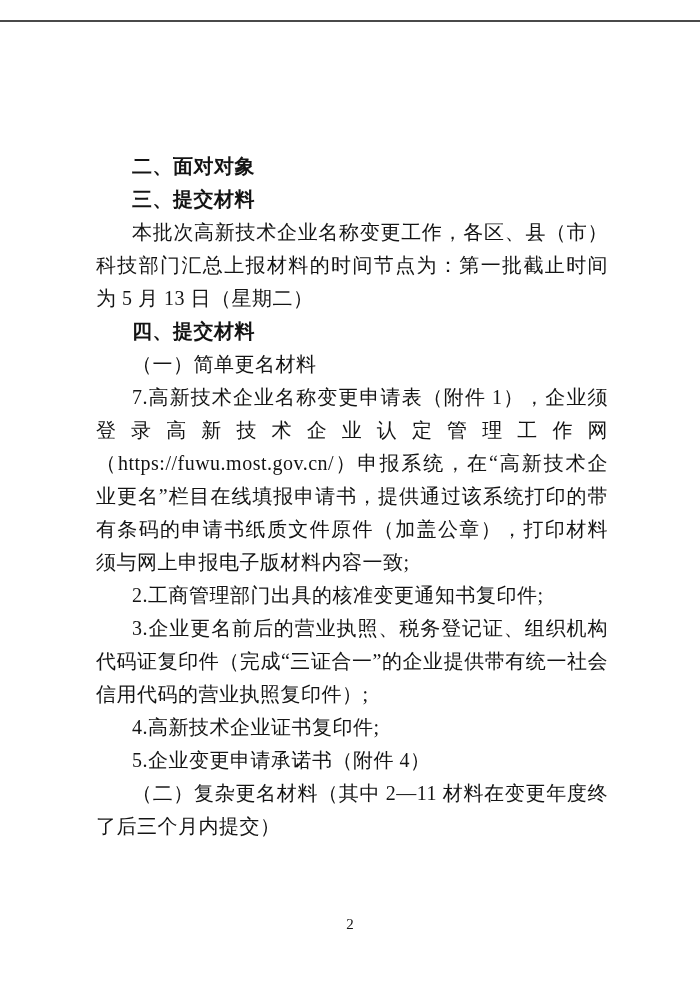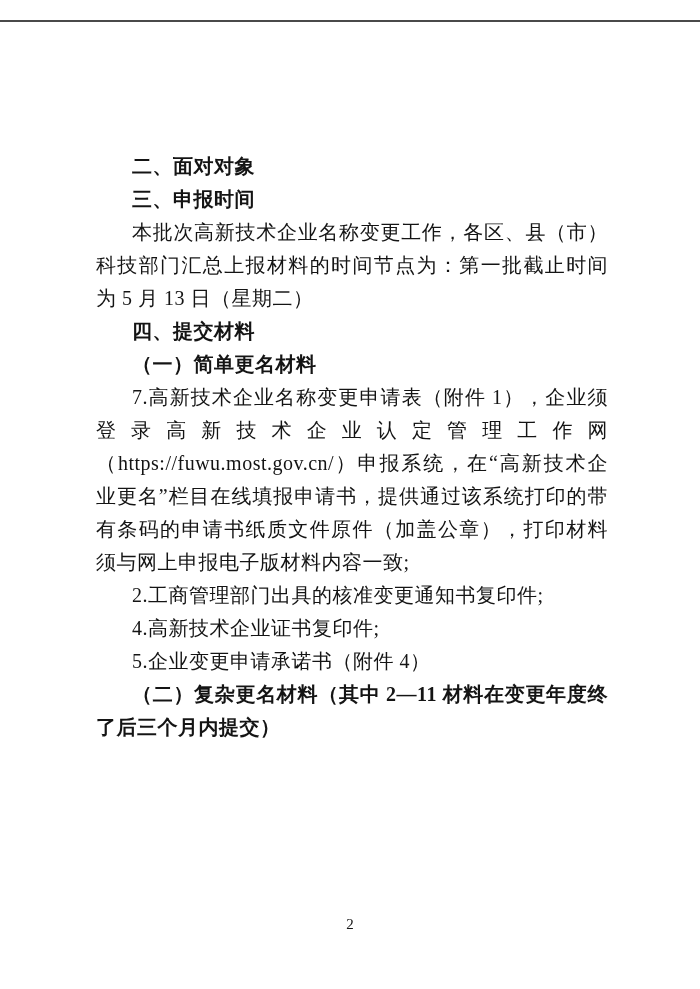--- a/index.html
+++ b/index.html
@@ -41,21 +41,21 @@
     letter-spacing: 0.5px;
   }
   
   .h {
     font-family: "Liberation Sans", sans-serif;
     font-weight: bold;
     text-align: left;
   }
   
   .sub {
-    font-weight: bold;
+    font-weight: normal;
   }
   
   .t {
     font-weight: normal;
   }
   
   .k {
     font-weight: normal;
   }
   .page-footer {
@@ -71,25 +71,26 @@
   }
 </style>
 </head>
 <body>
 
 <div class="page">
   <div class="page-top-edge"></div>
 
   <div class="content">
     <p class="h">二、面对对象</p>
-    <p class="h">三、申报时间</p>
+    <p class="h">三、提交材料</p>
     <p class="t">本批次高新技术企业名称变更工作，各区、县（市）科技部门汇总上报材料的时间节点为：第一批截止时间为 5 月 13 日（星期二）</p>
     <p class="h">四、提交材料</p>
     <p class="sub">（一）简单更名材料</p>
     <p class="k">7.高新技术企业名称变更申请表（附件 1），企业须登录高新技术企业认定管理工作网（https://fuwu.most.gov.cn/）申报系统，在“高新技术企业更名”栏目在线填报申请书，提供通过该系统打印的带有条码的申请书纸质文件原件（加盖公章），打印材料须与网上申报电子版材料内容一致;</p>
     <p class="k">2.工商管理部门出具的核准变更通知书复印件;</p>
+    <p class="k">3.企业更名前后的营业执照、税务登记证、组织机构代码证复印件（完成“三证合一”的企业提供带有统一社会信用代码的营业执照复印件）;</p>
     <p class="k">4.高新技术企业证书复印件;</p>
     <p class="k">5.企业变更申请承诺书（附件 4）</p>
     <p class="sub">（二）复杂更名材料（其中 2—11 材料在变更年度终了后三个月内提交）</p>
   </div>
 
   <div class="page-footer">2</div>
 </div>
 
 </body></html>

